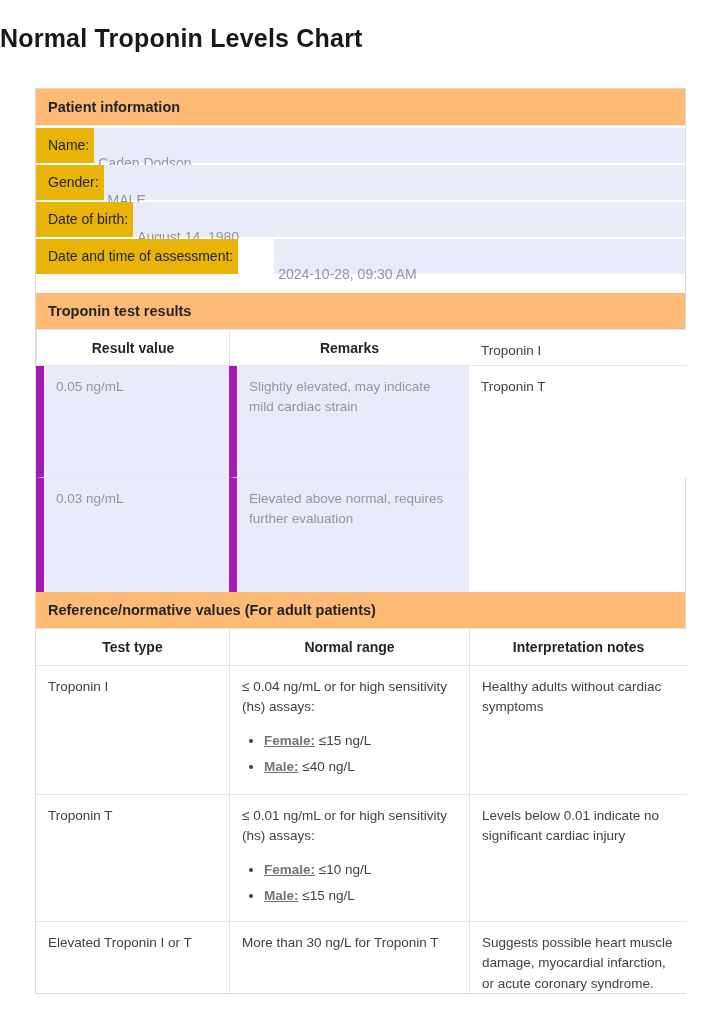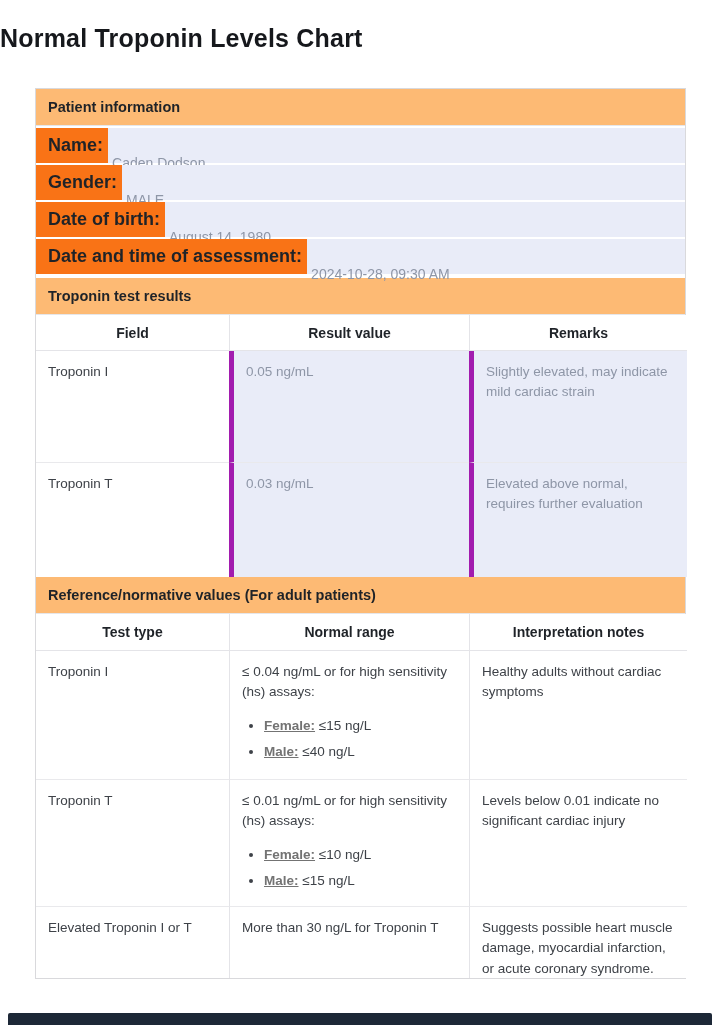--- a/index.html
+++ b/index.html
@@ -19,45 +19,45 @@
 
   .section-header {
     background:#fdba74; padding:10px 12px;
     font-size:14.5px; font-weight:bold; color:#1f2328;
     border-bottom:1px solid #e6e6e9;
   }
 
   
   .fields { padding:2px 0 3px 0; }
   .field-row { display:flex; align-items:stretch; height:35px; margin-bottom:2px; background:#ffffff; }
-  .field-row:last-child { margin-bottom:1px; }
+  .field-row:last-child { margin-bottom:16px;gap:36px; }
   .field-label {
-    background:#f97316; padding:0 5px 0 12px; line-height:35px;
-    font-size:18px; font-weight:bold; color:#1f2328; white-space:nowrap;
+    background:#eab308; padding:0 5px 0 12px; line-height:35px;
+    font-size:14px; font-weight:normal; color:#1f2328; white-space:nowrap;
   }
   .field-value {
     flex:1; background:#e9ecf8; padding:18px 10px 0 4px; line-height:35px;
     font-size:14px; color:#8e96a7;
   }
 
   
   .grid { display:grid; grid-template-columns:193px 240px 218px; width:100%; }
   .t-results { grid-template-rows:36px 112px 114px; }
   .t-ref     { grid-template-rows:37px 129px 127px 71px; }
   .th {
     font-size:14px; font-weight:bold; color:#1f2328;
     display:flex; align-items:center; justify-content:center;
     background:#ffffff; border-bottom:1px solid #e4e4e8;
   }
   .cell {
     padding:11px 12px; font-size:13.5px; line-height:1.5;
     color:#3e4248; background:#ffffff; border-bottom:1px solid #e9e9ec;
   }
   .col2, .col3 { border-left:1px solid #e4e4e8; }
-  .cell.lav { background:#e9ecf8; color:#8e96a7; border-left:5px solid #a21caf; }
+  .cell.lav { background:#e9ecf8; color:#8e96a7; border-left:8px solid #a21caf; }
   .last-row { border-bottom:none; }
 
   .range p.intro { margin:0 0 13px 0; }
   .range ul { margin:0 0 0 4px; padding-left:18px; }
   .range li { margin-bottom:6px; }
   .b { font-weight:bold; color:#737373;text-decoration:underline; }
 
   .footer-bar {
     width:704px; height:14px; margin:34px 0 0 8px;
     background:#1d2837; border-radius:2px;
@@ -87,21 +87,20 @@
     </div>
     <div class="field-row">
       <span class="field-label">Date and time of assessment:</span>
       <span class="field-value">2024-10-28, 09:30 AM</span>
     </div>
   </div>
 
   <div class="section-header">Troponin test results</div>
 
   <div class="grid t-results">
-    <div class="th">Field</div>
     <div class="th col2">Result value</div>
     <div class="th col3">Remarks</div>
 
     <div class="cell">Troponin I</div>
     <div class="cell lav col2">0.05 ng/mL</div>
     <div class="cell lav col3">Slightly elevated, may indicate mild cardiac strain</div>
 
     <div class="cell last-row">Troponin T</div>
     <div class="cell lav col2 last-row">0.03 ng/mL</div>
     <div class="cell lav col3 last-row">Elevated above normal, requires further evaluation</div>

